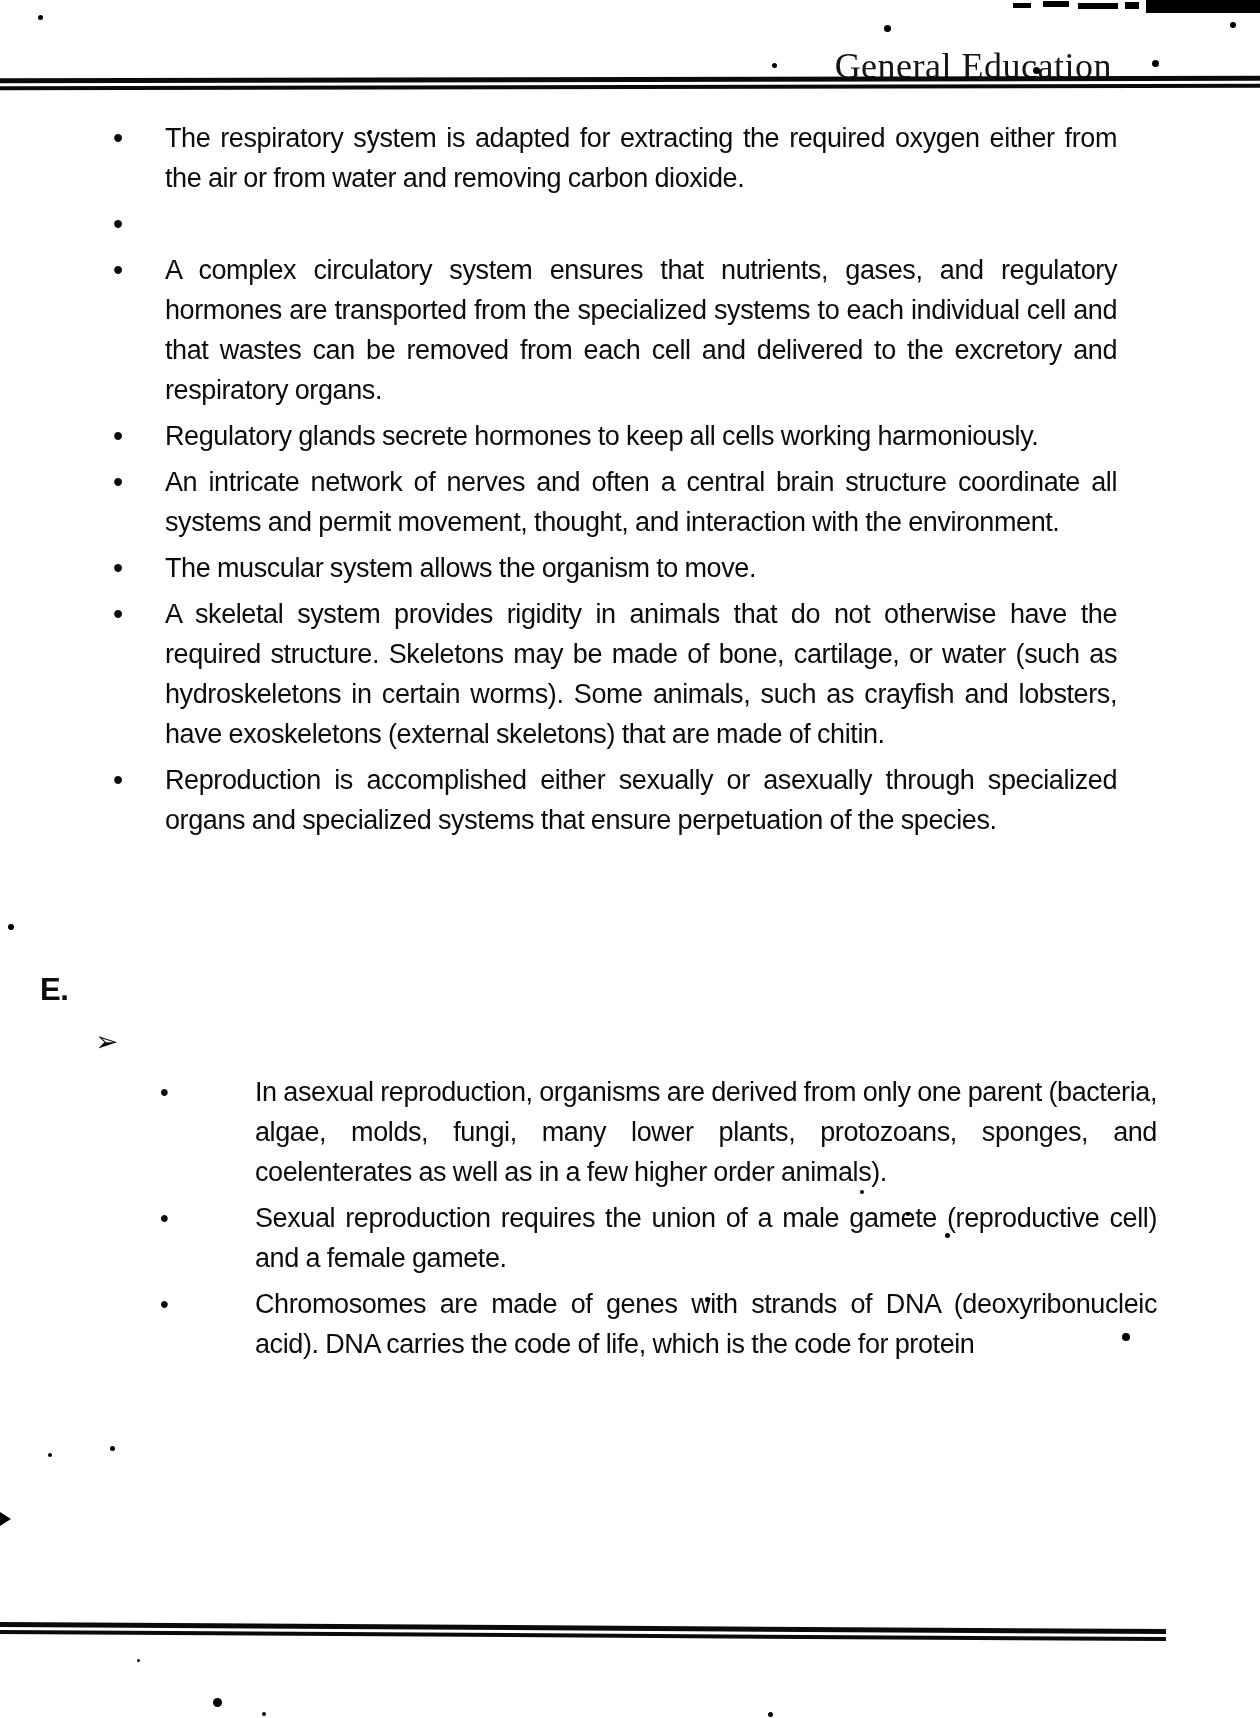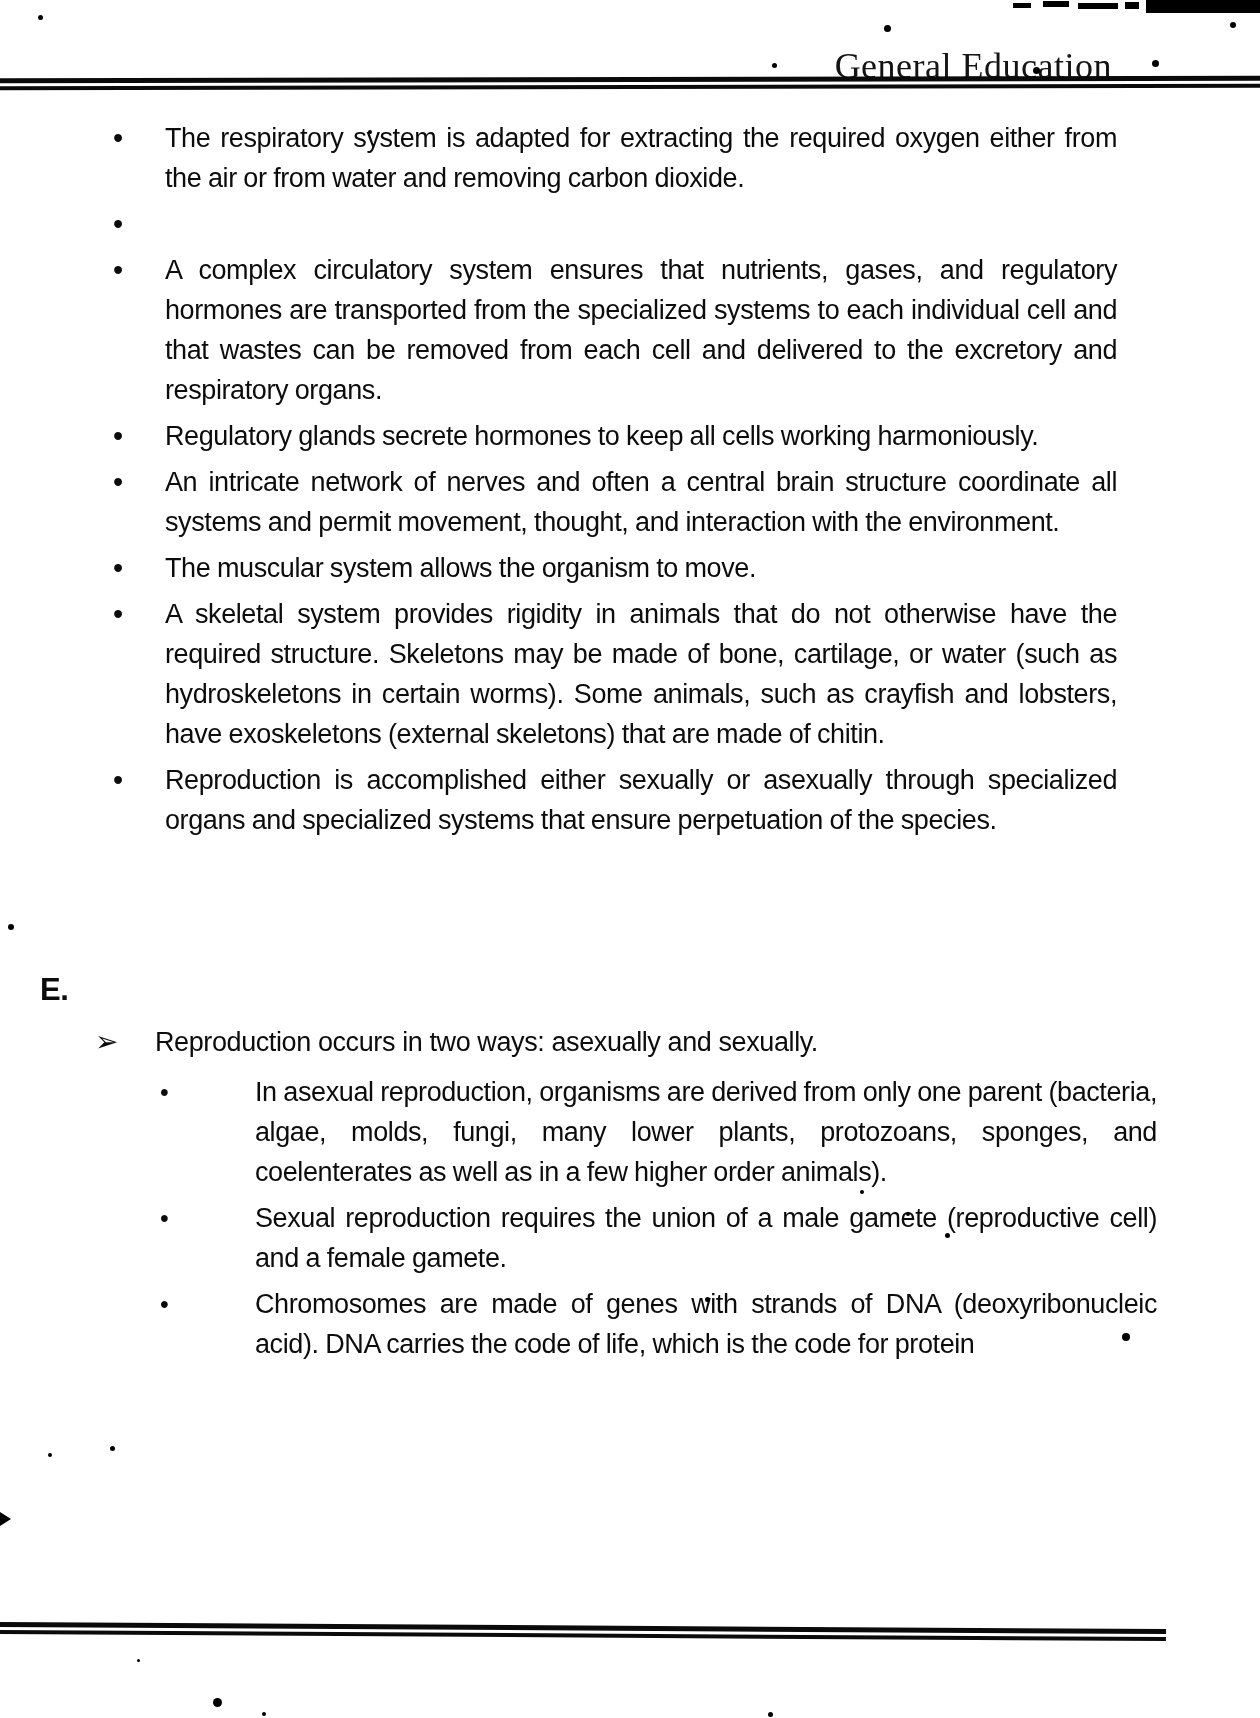--- a/index.html
+++ b/index.html
@@ -185,21 +185,20 @@
       </div>
     </div>
 
     <div class="section">
       <div class="section-head">
         <div class="section-label">E.</div>
       </div>
 
       <div class="arrow-row">
         <div class="marker">➢</div>
-        <div class="txt">Reproduction occurs in two ways: asexually and sexually.</div>
       </div>
 
       <div class="sub-list">
         <div class="sub-li">
           <div class="marker">•</div>
           <div class="txt">In asexual reproduction, organisms are derived from only one parent (bacteria, algae, molds, fungi, many lower plants, protozoans, sponges, and coelenterates as well as in a few higher order animals).</div>
         </div>
         <div class="sub-li">
           <div class="marker">•</div>
           <div class="txt">Sexual reproduction requires the union of a male gamete (reproductive cell) and a female gamete.</div>

